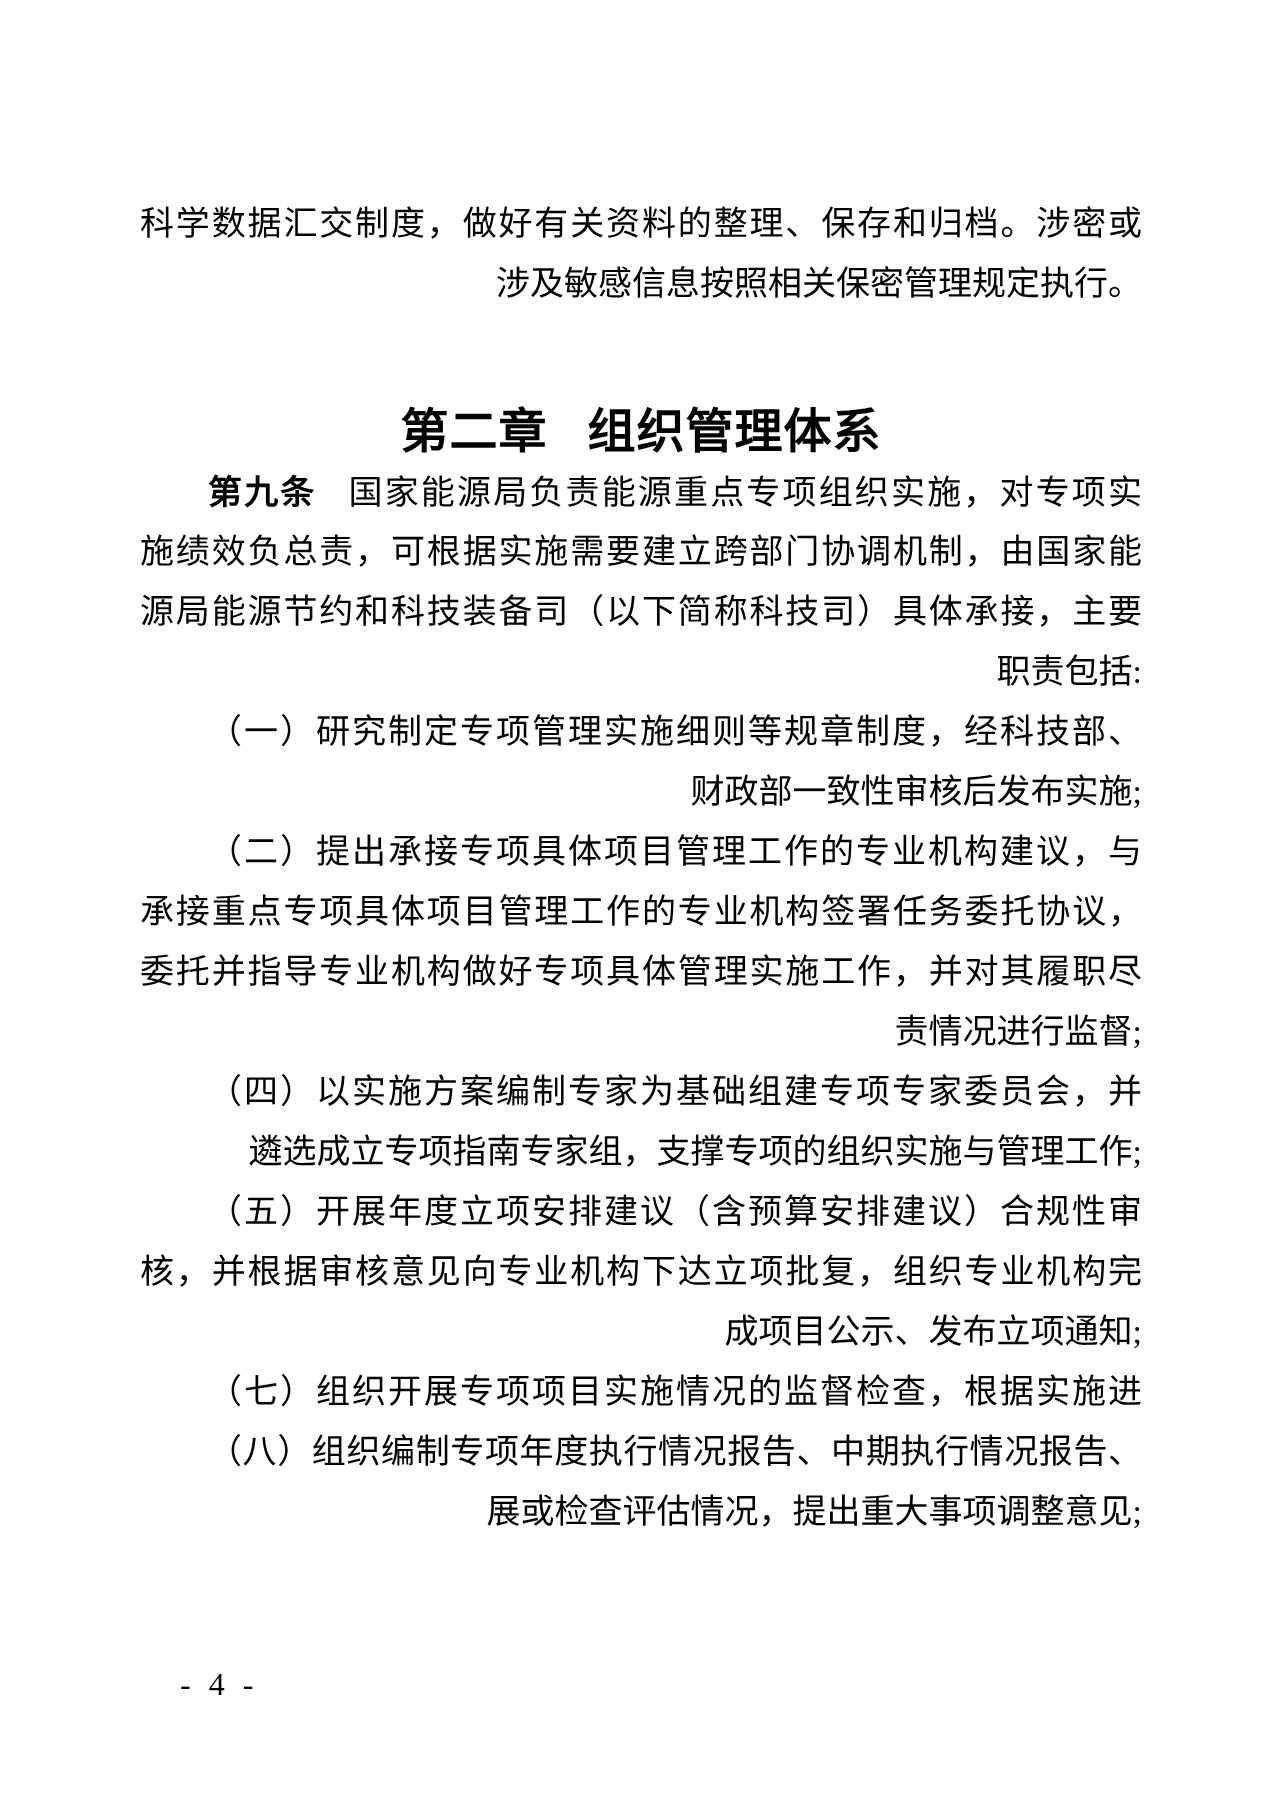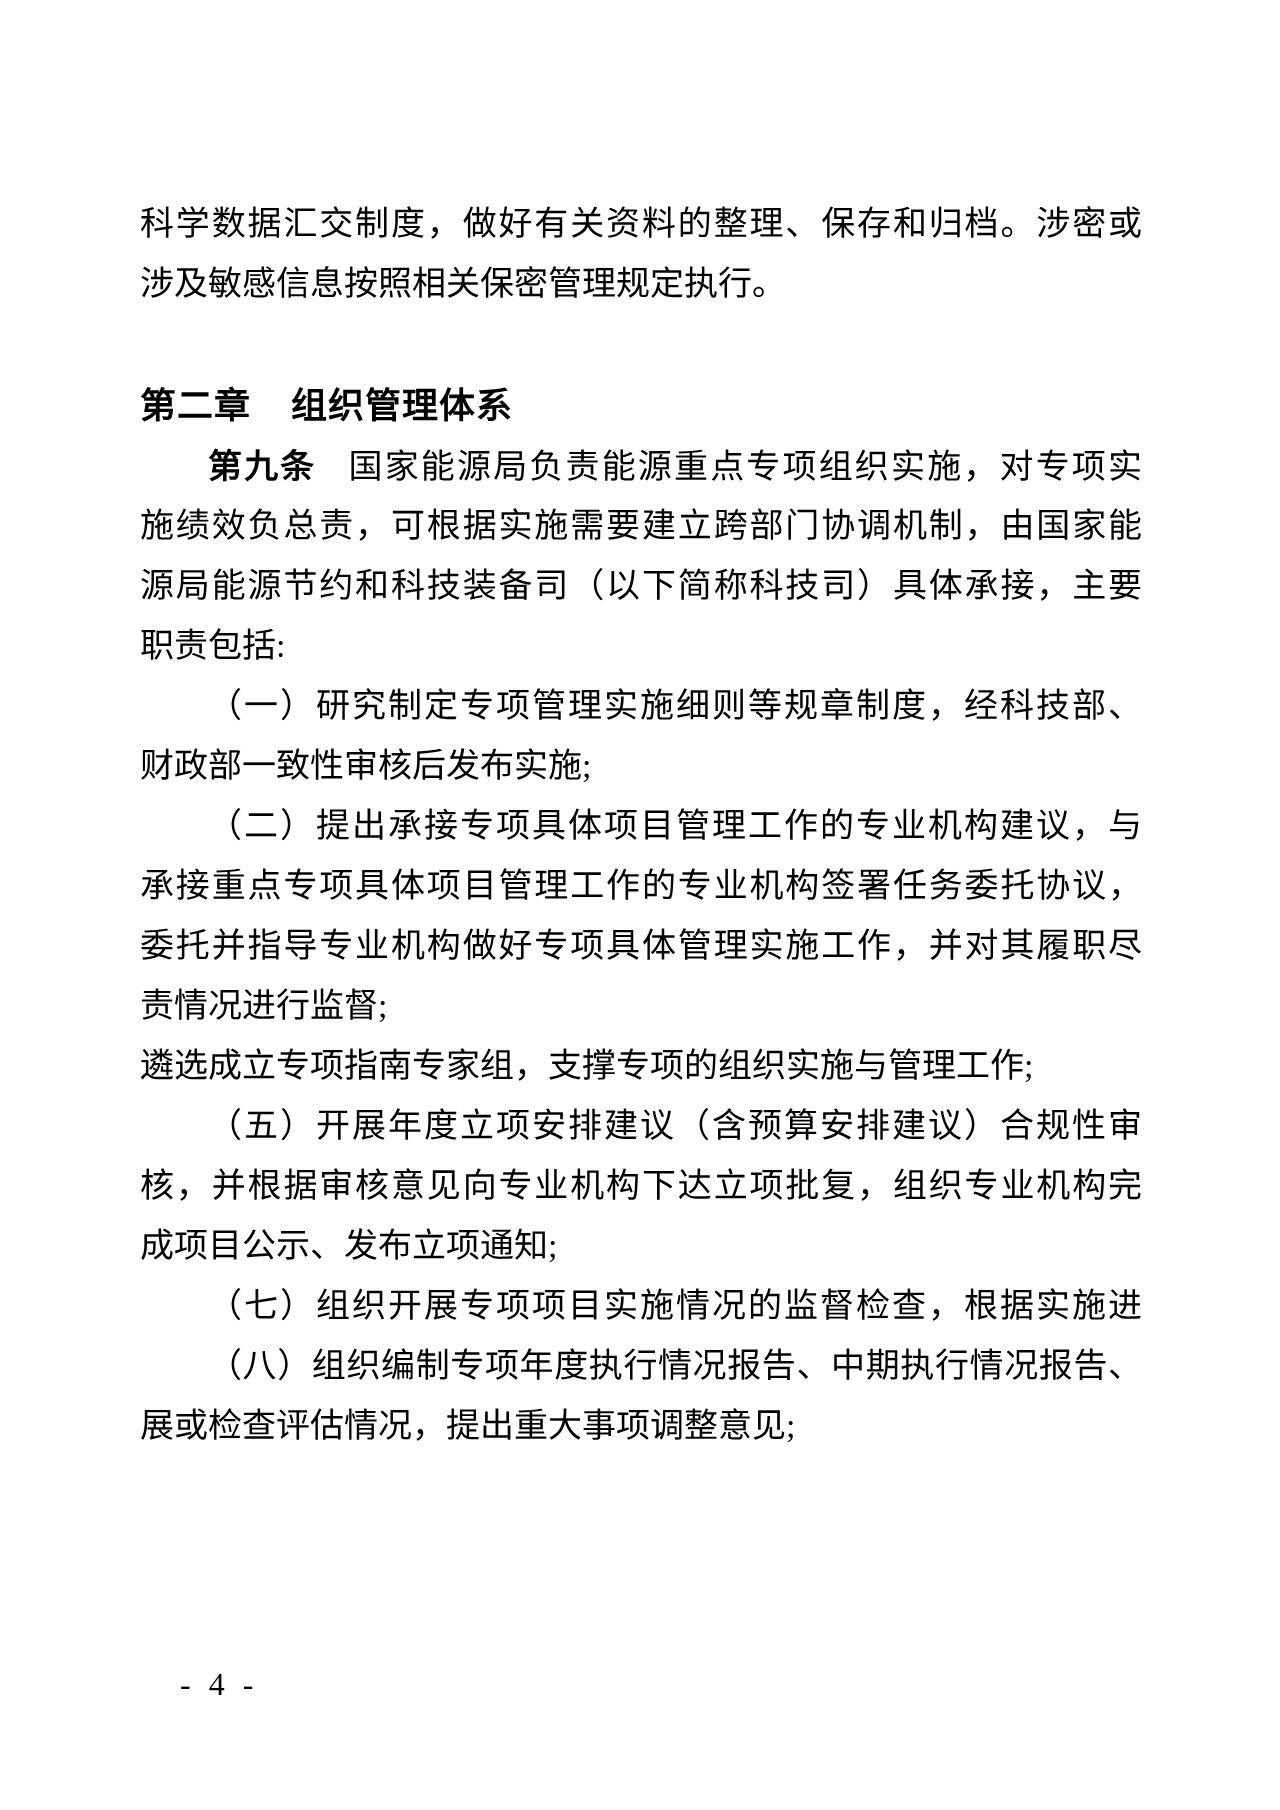--- a/index.html
+++ b/index.html
@@ -21,37 +21,39 @@
     left: 140px;
     top: 194px;
     width: 1002px;
   }
   .ln {
     height: 60px;
     line-height: 60px;
     font-size: 34px;
     white-space: normal;
     overflow: hidden;
+    text-align: right;
   }
   
   .jf {
     text-align: justify;
     text-align-last: justify;
     text-justify: inter-character;
   }
   
   .ind {
     text-indent: 68px;
   }
   .heading {
     height: 60px;
     line-height: 60px;
-    margin-top: 62px;
-    font-size: 36px;
+    margin-top: 88px;
+    font-size: 48px;
     font-weight: bold;
+    text-align: center;
     font-family: "Liberation Sans", sans-serif;
     letter-spacing: 1px;
   }
   .hgap {
     display: inline-block;
     width: 40px;
   }
   .article-label {
     font-weight: bold;
     font-family: "Liberation Sans", sans-serif;
@@ -86,20 +88,21 @@
 
     <div class="ln ind jf">（一）研究制定专项管理实施细则等规章制度，经科技部、</div>
     <div class="ln">财政部一致性审核后发布实施;</div>
 
     <div class="ln ind jf">（二）提出承接专项具体项目管理工作的专业机构建议，与</div>
     <div class="ln jf">承接重点专项具体项目管理工作的专业机构签署任务委托协议，</div>
     <div class="ln jf">委托并指导专业机构做好专项具体管理实施工作，并对其履职尽</div>
     <div class="ln">责情况进行监督;</div>
 
 
+    <div class="ln ind jf">（四）以实施方案编制专家为基础组建专项专家委员会，并</div>
     <div class="ln">遴选成立专项指南专家组，支撑专项的组织实施与管理工作;</div>
 
     <div class="ln ind jf">（五）开展年度立项安排建议（含预算安排建议）合规性审</div>
     <div class="ln jf">核，并根据审核意见向专业机构下达立项批复，组织专业机构完</div>
     <div class="ln">成项目公示、发布立项通知;</div>
 
 
     <div class="ln ind jf">（七）组织开展专项项目实施情况的监督检查，根据实施进</div>
     <div class="ln ind jf">（八）组织编制专项年度执行情况报告、中期执行情况报告、</div>
 

